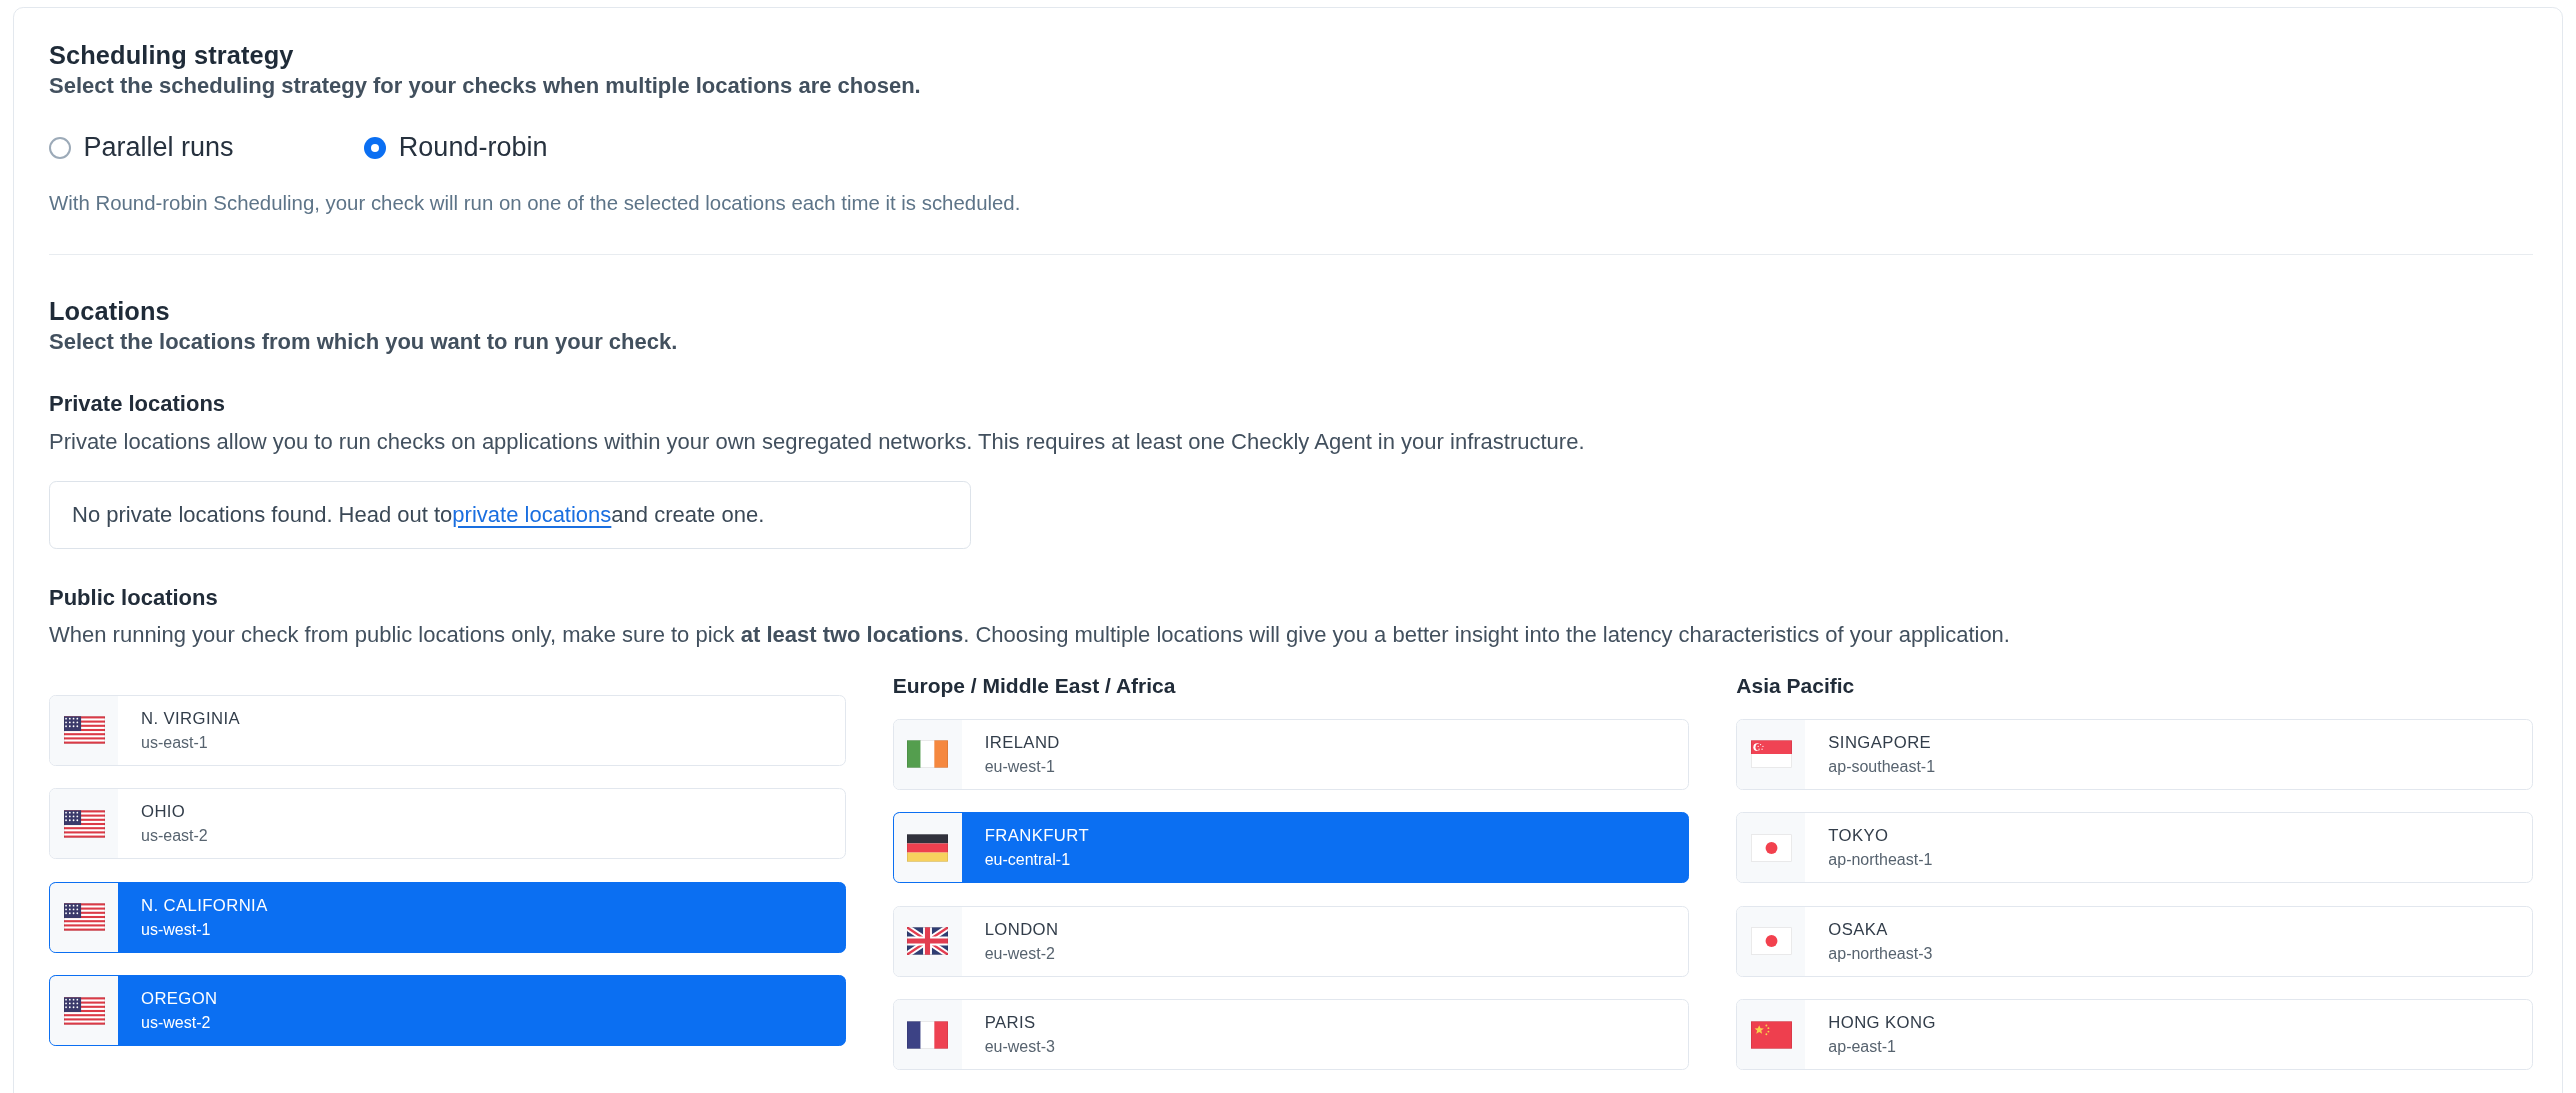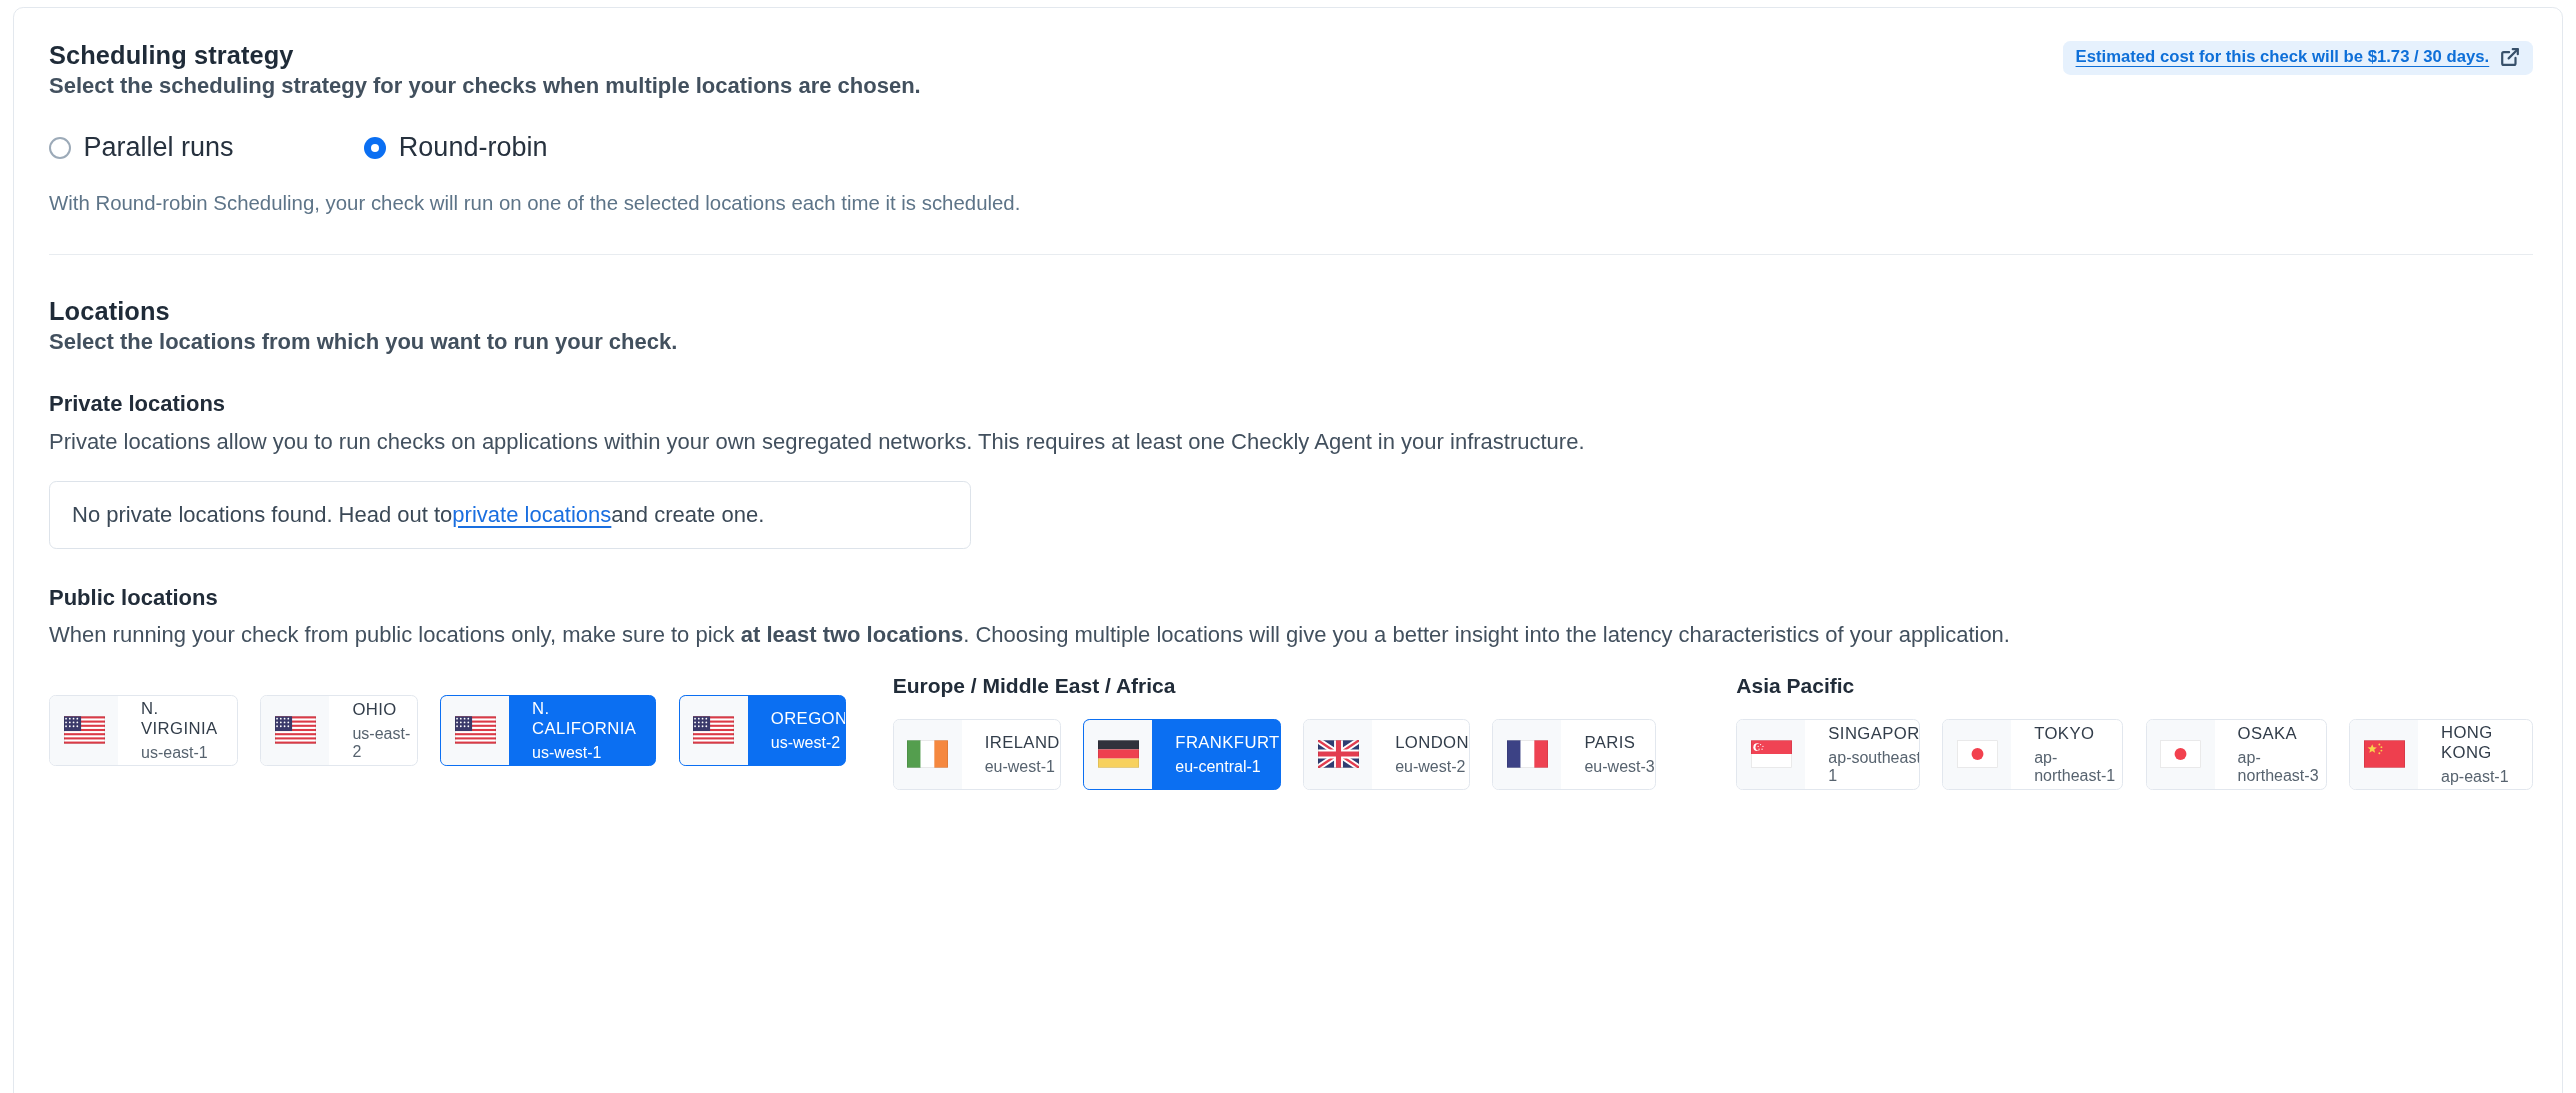--- a/index.html
+++ b/index.html
@@ -42,21 +42,21 @@
   .para { font-size:22px; color:#42505e; margin-top:11.6px; }
 
   .private-box { width:922px; height:68px; border:1.5px solid #dde3ea; border-radius:7.3px;
                  margin-top:26px; display:flex; align-items:center; padding:0 22px;
                  font-size:22px; color:#3a4856; }
   .private-box a { color:#1a6fe0; text-decoration:underline; text-underline-offset:3.6px; cursor:pointer; }
 
   
   .columns { display:grid; grid-template-columns:repeat(3,1fr); column-gap:47px; margin-top:26px; }
   .col-header { font-size:21px; font-weight:700; color:#212c39; }
-  .cards { margin-top:20.4px; display:flex; flex-direction:row; gap:22.5px; }
+  .cards { margin-top:20.4px; display:flex; flex-direction:column; gap:22.5px; }
 
   .loc-card { height:71px; border:1.5px solid #e2e7ee; border-radius:6.5px; background:#fff;
               display:flex; align-items:stretch; overflow:hidden; cursor:pointer; }
   .flag-box { width:68px; flex:0 0 68px; background:#f7f9fb; display:flex;
               align-items:center; justify-content:center; }
   .flag { width:41px; height:28px; display:block; }
   .flag svg { width:41px; height:28px; display:block; }
   .loc-text { display:flex; flex-direction:column; justify-content:center; padding-left:23px; gap:5.1px; }
   .loc-name { font-size:16.7px; color:#323d4a; letter-spacing:0.4px; }
   .loc-region { font-size:16px; color:#57636f; }
@@ -67,28 +67,20 @@
 </head>
 <body>
 
 <div class="panel">
 
   <div class="head-row">
     <div>
       <h2>Scheduling strategy</h2>
       <div class="subtitle">Select the scheduling strategy for your checks when multiple locations are chosen.</div>
     </div>
-    <a class="cost-pill">
-      <span>Estimated cost for this check will be $1.73 / 30 days.</span>
-      <svg viewBox="0 0 24 24">
-        <path d="M18 13v6a1.6 1.6 0 0 1-1.6 1.6H5.1A1.6 1.6 0 0 1 3.5 19V8.3a1.6 1.6 0 0 1 1.6-1.6H11"></path>
-        <polyline points="15 3.5 20.5 3.5 20.5 9"></polyline>
-        <line x1="10.5" y1="13.5" x2="20.5" y2="3.5"></line>
-      </svg>
-    </a>
   </div>
 
   <div class="radio-row">
     <label class="radio-opt">
       <span class="radio-circle" id="radio-0"></span>
       <span class="radio-label">Parallel runs</span>
     </label>
     <label class="radio-opt">
       <span class="radio-circle checked" id="radio-1"></span>
       <span class="radio-label">Round-robin</span>

